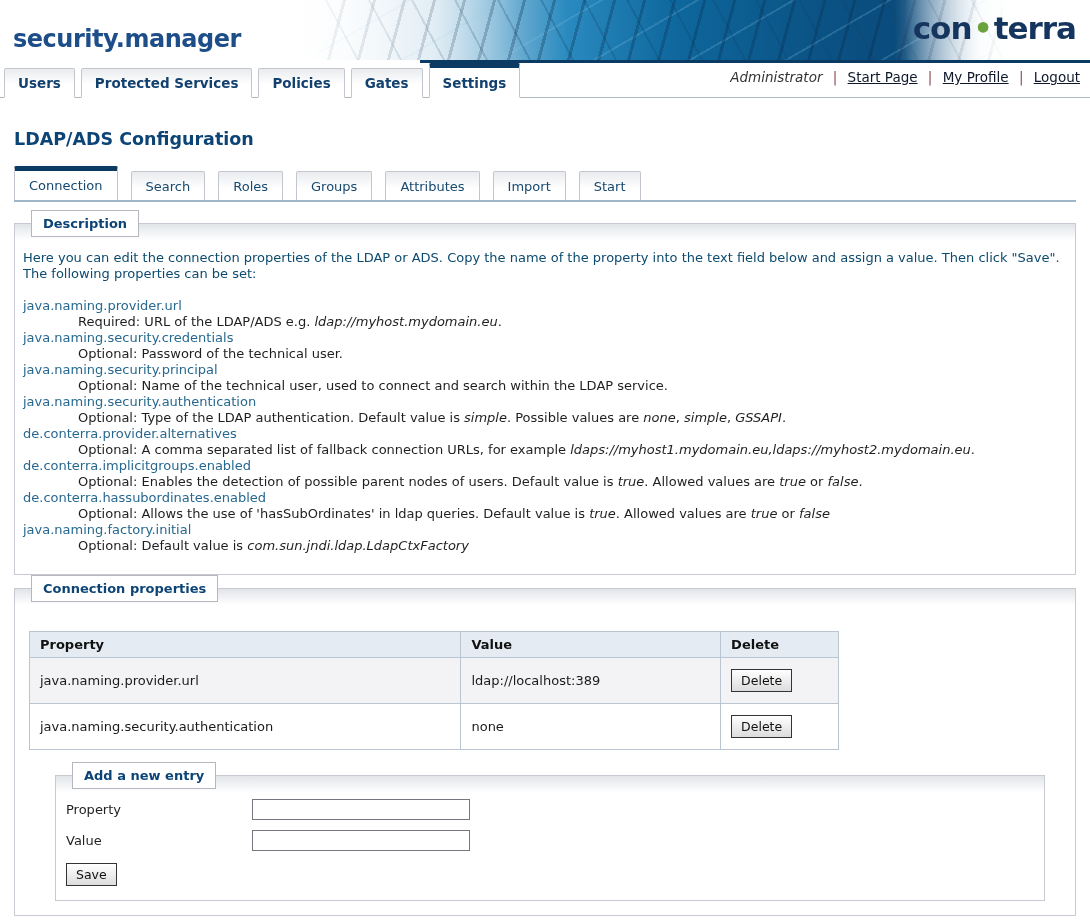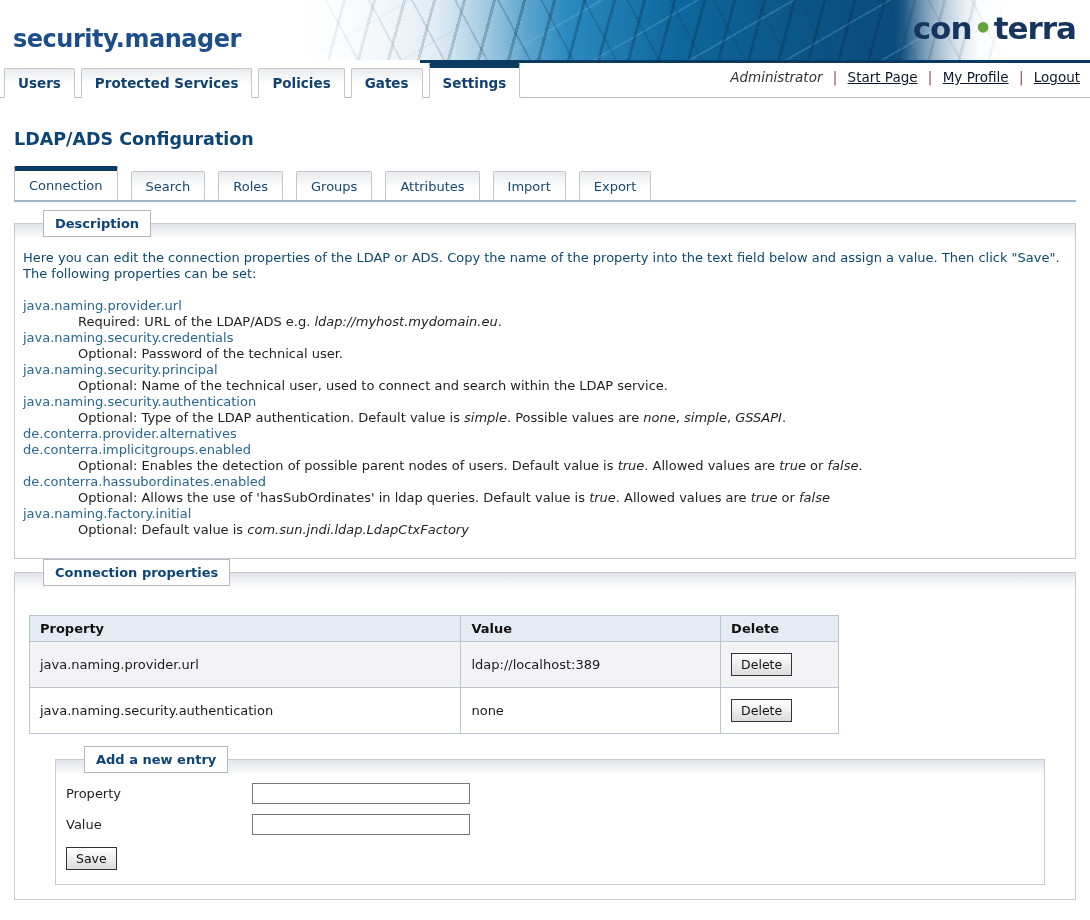--- a/index.html
+++ b/index.html
@@ -52,21 +52,21 @@
   .stab { display:flex; align-items:center; height:29px; padding:0 14px;
     border:1px solid #c3c7cd; border-bottom:none; border-radius:2px 2px 0 0;
     background:linear-gradient(#e9ebee,#ffffff 60%);
     color:#17496f; font-size:13px; cursor:pointer; }
   .stab.active { height:34px; border-top:5px solid #0b3a62; background:#fff; }
 
   
   .fs { position:relative; border:1px solid #c9cad1; }
   .fs::before { content:''; position:absolute; top:0; left:0; right:0; height:16px;
     background:linear-gradient(#e1e4e8,rgba(255,255,255,0)); }
-  .fs-legend { position:absolute; top:-14px; left:28px; z-index:2;
+  .fs-legend { position:absolute; top:-14px; left:16px; z-index:2;
     background:#fff; border:1px solid #b5b6be; padding:5px 11px;
     font-weight:bold; color:#0c4476; font-size:13px; }
 
   .description-fs { margin-top:21px; padding:26px 8px 20px 8px; }
   .intro { margin:0 0 16px 0; line-height:16px; color:#0c4a6e; }
   .prop-name { color:#27688f; line-height:16px; }
   .prop-desc { padding-left:55px; line-height:16px; color:#1f1f1f; }
   .prop-desc em { font-style:italic; }
 
   .conn-fs { margin-top:13px; padding:26px 14px 14px 14px; }
@@ -121,21 +121,21 @@
 <main>
   <h1 class="page-title">LDAP/ADS Configuration</h1>
 
   <nav class="sub-tabs">
     <a class="stab active">Connection</a>
     <a class="stab">Search</a>
     <a class="stab">Roles</a>
     <a class="stab">Groups</a>
     <a class="stab">Attributes</a>
     <a class="stab">Import</a>
-    <a class="stab">Export</a>
+    <a class="stab">Start</a>
   </nav>
 
   <section class="fs description-fs">
     <div class="fs-legend">Description</div>
     <p class="intro">Here you can edit the connection properties of the LDAP or ADS. Copy the name of the property into the text field below and assign a value. Then click "Save". The following properties can be set:</p>
 
     <div>
       <div class="prop-name">java.naming.provider.url</div>
       <div class="prop-desc"><span>Required: URL of the LDAP/ADS e.g. </span><em>ldap://myhost.mydomain.eu</em><span>.</span></div>
     </div>
@@ -146,20 +146,21 @@
     <div>
       <div class="prop-name">java.naming.security.principal</div>
       <div class="prop-desc"><span>Optional: Name of the technical user, used to connect and search within the LDAP service.</span></div>
     </div>
     <div>
       <div class="prop-name">java.naming.security.authentication</div>
       <div class="prop-desc"><span>Optional: Type of the LDAP authentication. Default value is </span><em>simple</em><span>. Possible values are </span><em>none</em><span>, </span><em>simple</em><span>, </span><em>GSSAPI</em><span>.</span></div>
     </div>
     <div>
       <div class="prop-name">de.conterra.provider.alternatives</div>
+      <div class="prop-desc"><span>Optional: A comma separated list of fallback connection URLs, for example </span><em>ldaps://myhost1.mydomain.eu,ldaps://myhost2.mydomain.eu</em><span>.</span></div>
     </div>
     <div>
       <div class="prop-name">de.conterra.implicitgroups.enabled</div>
       <div class="prop-desc"><span>Optional: Enables the detection of possible parent nodes of users. Default value is </span><em>true</em><span>. Allowed values are </span><em>true</em><span> or </span><em>false</em><span>.</span></div>
     </div>
     <div>
       <div class="prop-name">de.conterra.hassubordinates.enabled</div>
       <div class="prop-desc"><span>Optional: Allows the use of 'hasSubOrdinates' in ldap queries. Default value is </span><em>true</em><span>. Allowed values are </span><em>true</em><span> or </span><em>false</em></div>
     </div>
     <div>

